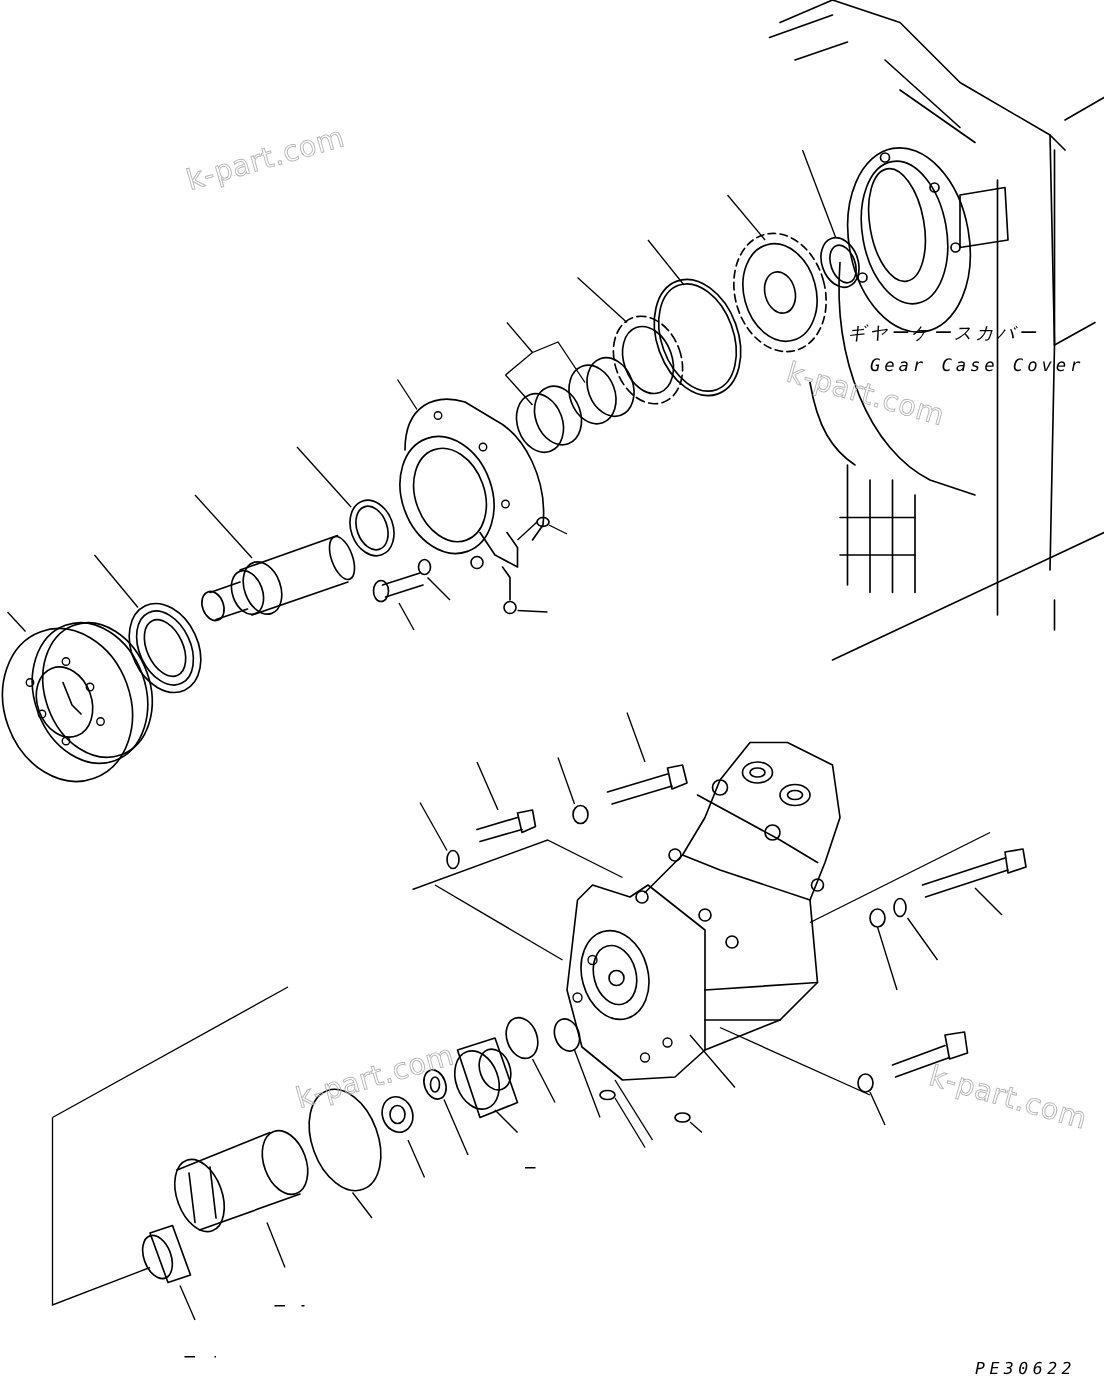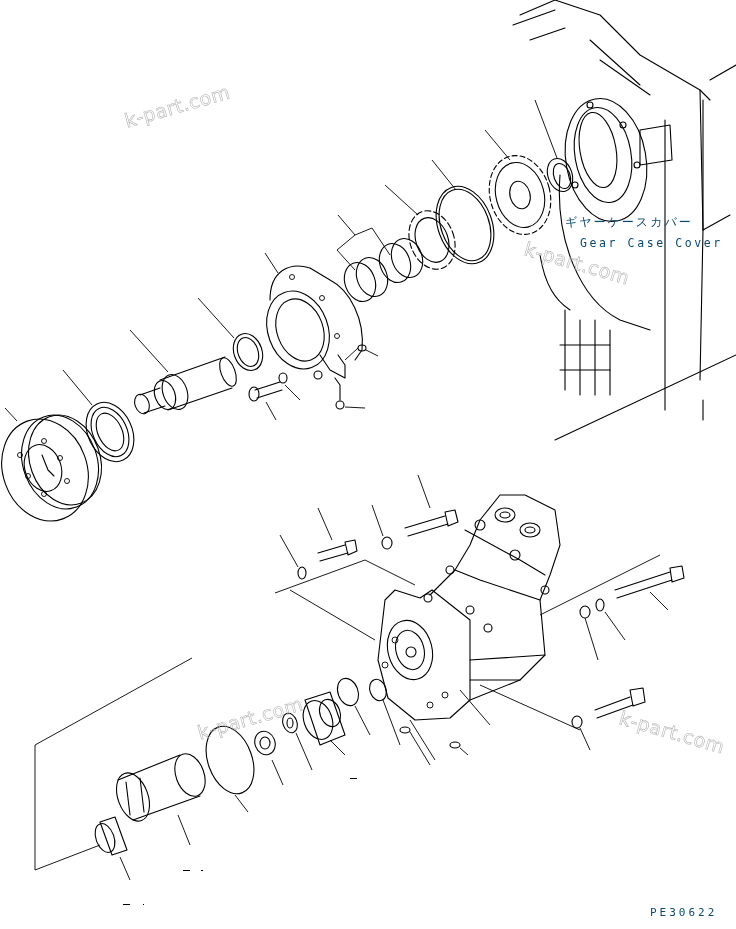--- a/index.html
+++ b/index.html
@@ -1,21 +1,21 @@
 <!DOCTYPE html>
 <html><head>
 <meta charset="utf-8">
 <style>
   html, body { margin: 0; padding: 0; background: #ffffff; }
   body { width: 736px; height: 929px; position: relative; overflow: hidden; font-family: "DejaVu Sans Mono", monospace; }
   #diagram { position: absolute; left: 0; top: 0; width: 736px; height: 929px; }
   #diagram .ln { fill: none; stroke: #000; stroke-width: 1.1; stroke-linecap: round; stroke-linejoin: round; }
   #diagram .ld { fill: none; stroke: #000; stroke-width: 0.9; }
   .watermark { position: absolute; font-family: "DejaVu Sans", sans-serif; font-size: 19px; color: transparent; -webkit-text-stroke: 0.6px #b4b4b4; transform-origin: left center; letter-spacing: 0.5px; }
-  .label { position: absolute; color: #0c4a6e; font-family: "DejaVu Sans Mono", monospace; white-space: nowrap; }
+  .label { position: absolute; color: #000000; font-family: "DejaVu Sans Mono", monospace; white-space: nowrap; font-style: italic; }
   .jp-label { left: 565px; top: 214px; font-family: "DejaVu Sans", sans-serif; font-size: 12px; letter-spacing: 2px; }
   .en-label { left: 580px; top: 236px; font-size: 11.5px; letter-spacing: 2.6px; }
   .drawing-no { left: 650px; top: 906px; font-size: 11px; letter-spacing: 3px; }
   .mark { position: absolute; height: 1px; background: #000; }
 </style>
 </head>
 <body>
 
 <svg id="diagram" viewBox="0 0 736 929" xmlns="http://www.w3.org/2000/svg">
 

